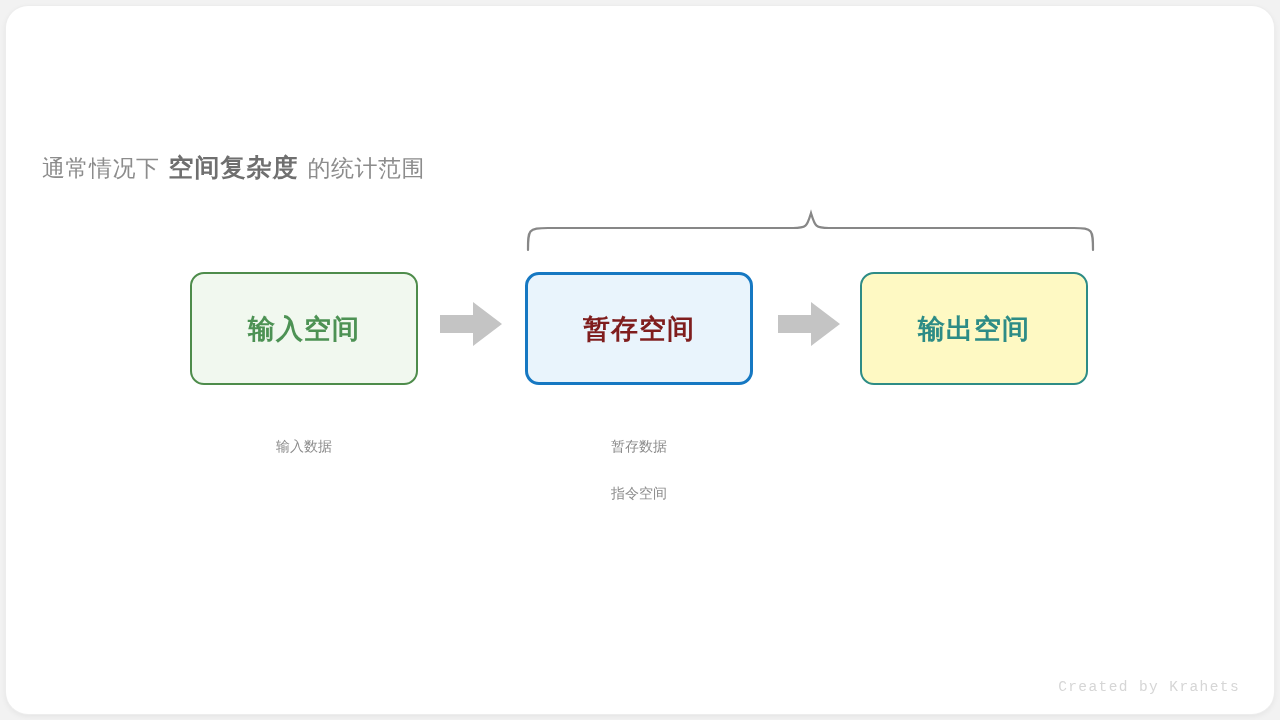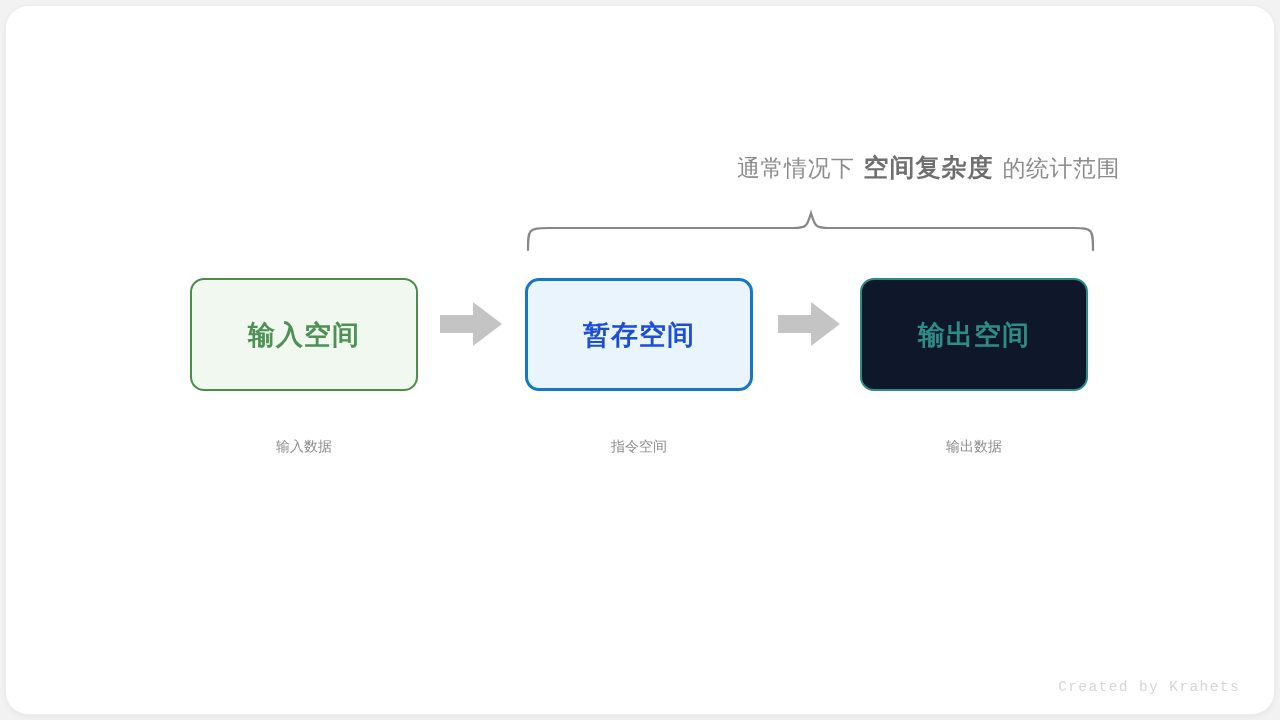--- a/index.html
+++ b/index.html
@@ -32,26 +32,27 @@
     border-radius: 22px;
     box-shadow: 0 0 0 1px #ededed, 0 2px 6px rgba(0,0,0,0.07);
   }
 
   
   #heading {
     position: absolute;
     left: 0;
     top: 150px;
     width: 1120px;
-    text-align: right;
+    text-align: left;
     white-space: nowrap;
     font-size: 23px;
     line-height: 34px;
     color: #8c8c8c;
     letter-spacing: 0.5px;
+    padding-left: 42px;
   }
   #heading .em {
     font-weight: bold;
     font-size: 25px;
     color: #6f6f6f;
     padding: 0 9px;
     letter-spacing: 1px;
   }
 
   
@@ -59,21 +60,21 @@
     position: absolute;
     left: 515px;
     top: 198px;
     width: 590px;
     height: 54px;
   }
 
   
   .box {
     position: absolute;
-    top: 278px;
+    top: 272px;
     width: 228px;
     height: 113px;
     border-radius: 14px;
     box-sizing: border-box;
     display: flex;
     align-items: center;
     justify-content: center;
   }
   .box .box-label {
     font-size: 27px;
@@ -85,25 +86,25 @@
     background: #f1f8ef;
     border: 2px solid #4e8c4b;
   }
   #box-input .box-label { color: #4d9254; }
 
   #box-temp {
     left: 525px;
     background: #e9f4fc;
     border: 3px solid #1678c2;
   }
-  #box-temp .box-label { color: #1d4ed8; }
+  #box-temp .box-label { color: #7f1d1d; }
 
   #box-output {
     left: 860px;
-    background: #0f172a;
+    background: #fef9c3;
     border: 2px solid #2d8c86;
   }
   #box-output .box-label { color: #2d8c86; }
 
   
   .arrow {
     position: absolute;
     top: 300px;
     width: 62px;
     height: 48px;
@@ -172,20 +173,18 @@
     <path d="M 0 15 L 33 15 L 33 2 L 62 24 L 33 46 L 33 33 L 0 33 Z" fill="#c4c4c4"></path>
   </svg>
   <svg class="arrow" id="arrow-2" viewBox="0 0 62 48" xmlns="http://www.w3.org/2000/svg">
     <path d="M 0 15 L 33 15 L 33 2 L 62 24 L 33 46 L 33 33 L 0 33 Z" fill="#c4c4c4"></path>
   </svg>
 
   <div class="caption" id="caption-input">
     <span class="caption-line">输入数据</span>
   </div>
   <div class="caption" id="caption-temp">
+    <span class="caption-line">暂存数据</span>
     <span class="caption-line">指令空间</span>
-  </div>
-  <div class="caption" id="caption-output">
-    <span class="caption-line">输出数据</span>
   </div>
 
   <div id="watermark">Created by Krahets</div>
 </div>
 
 </body></html>

